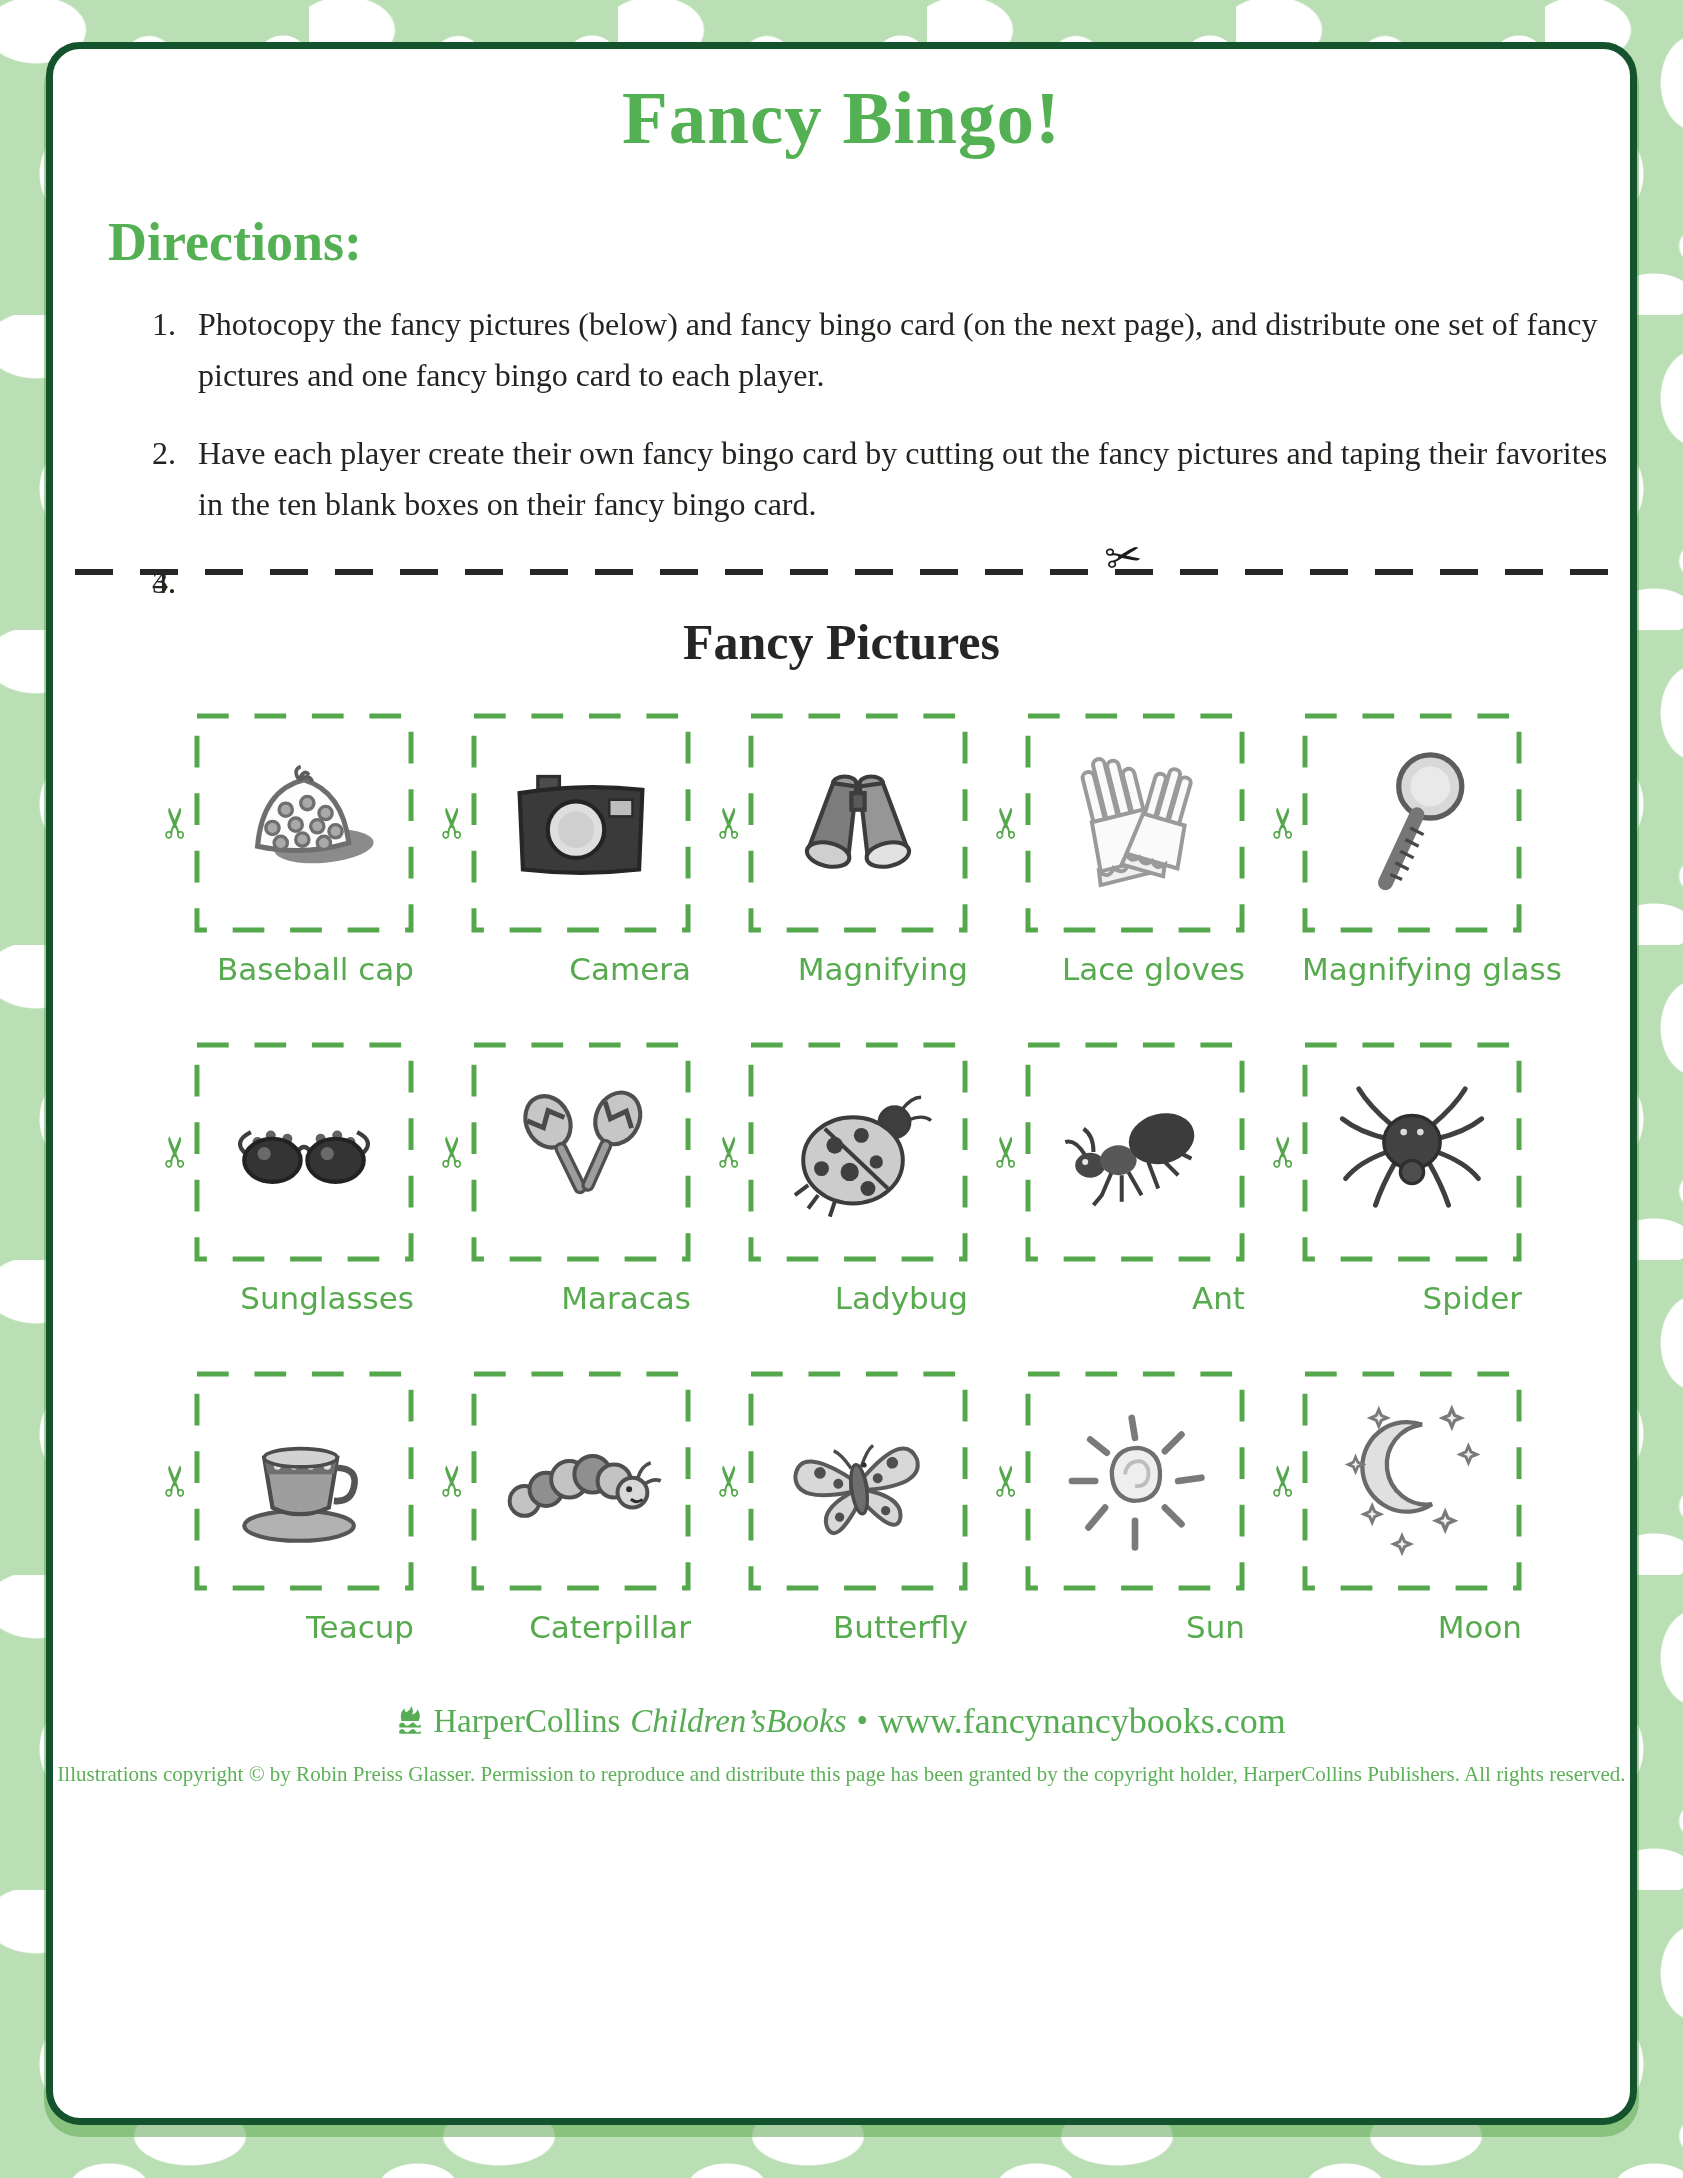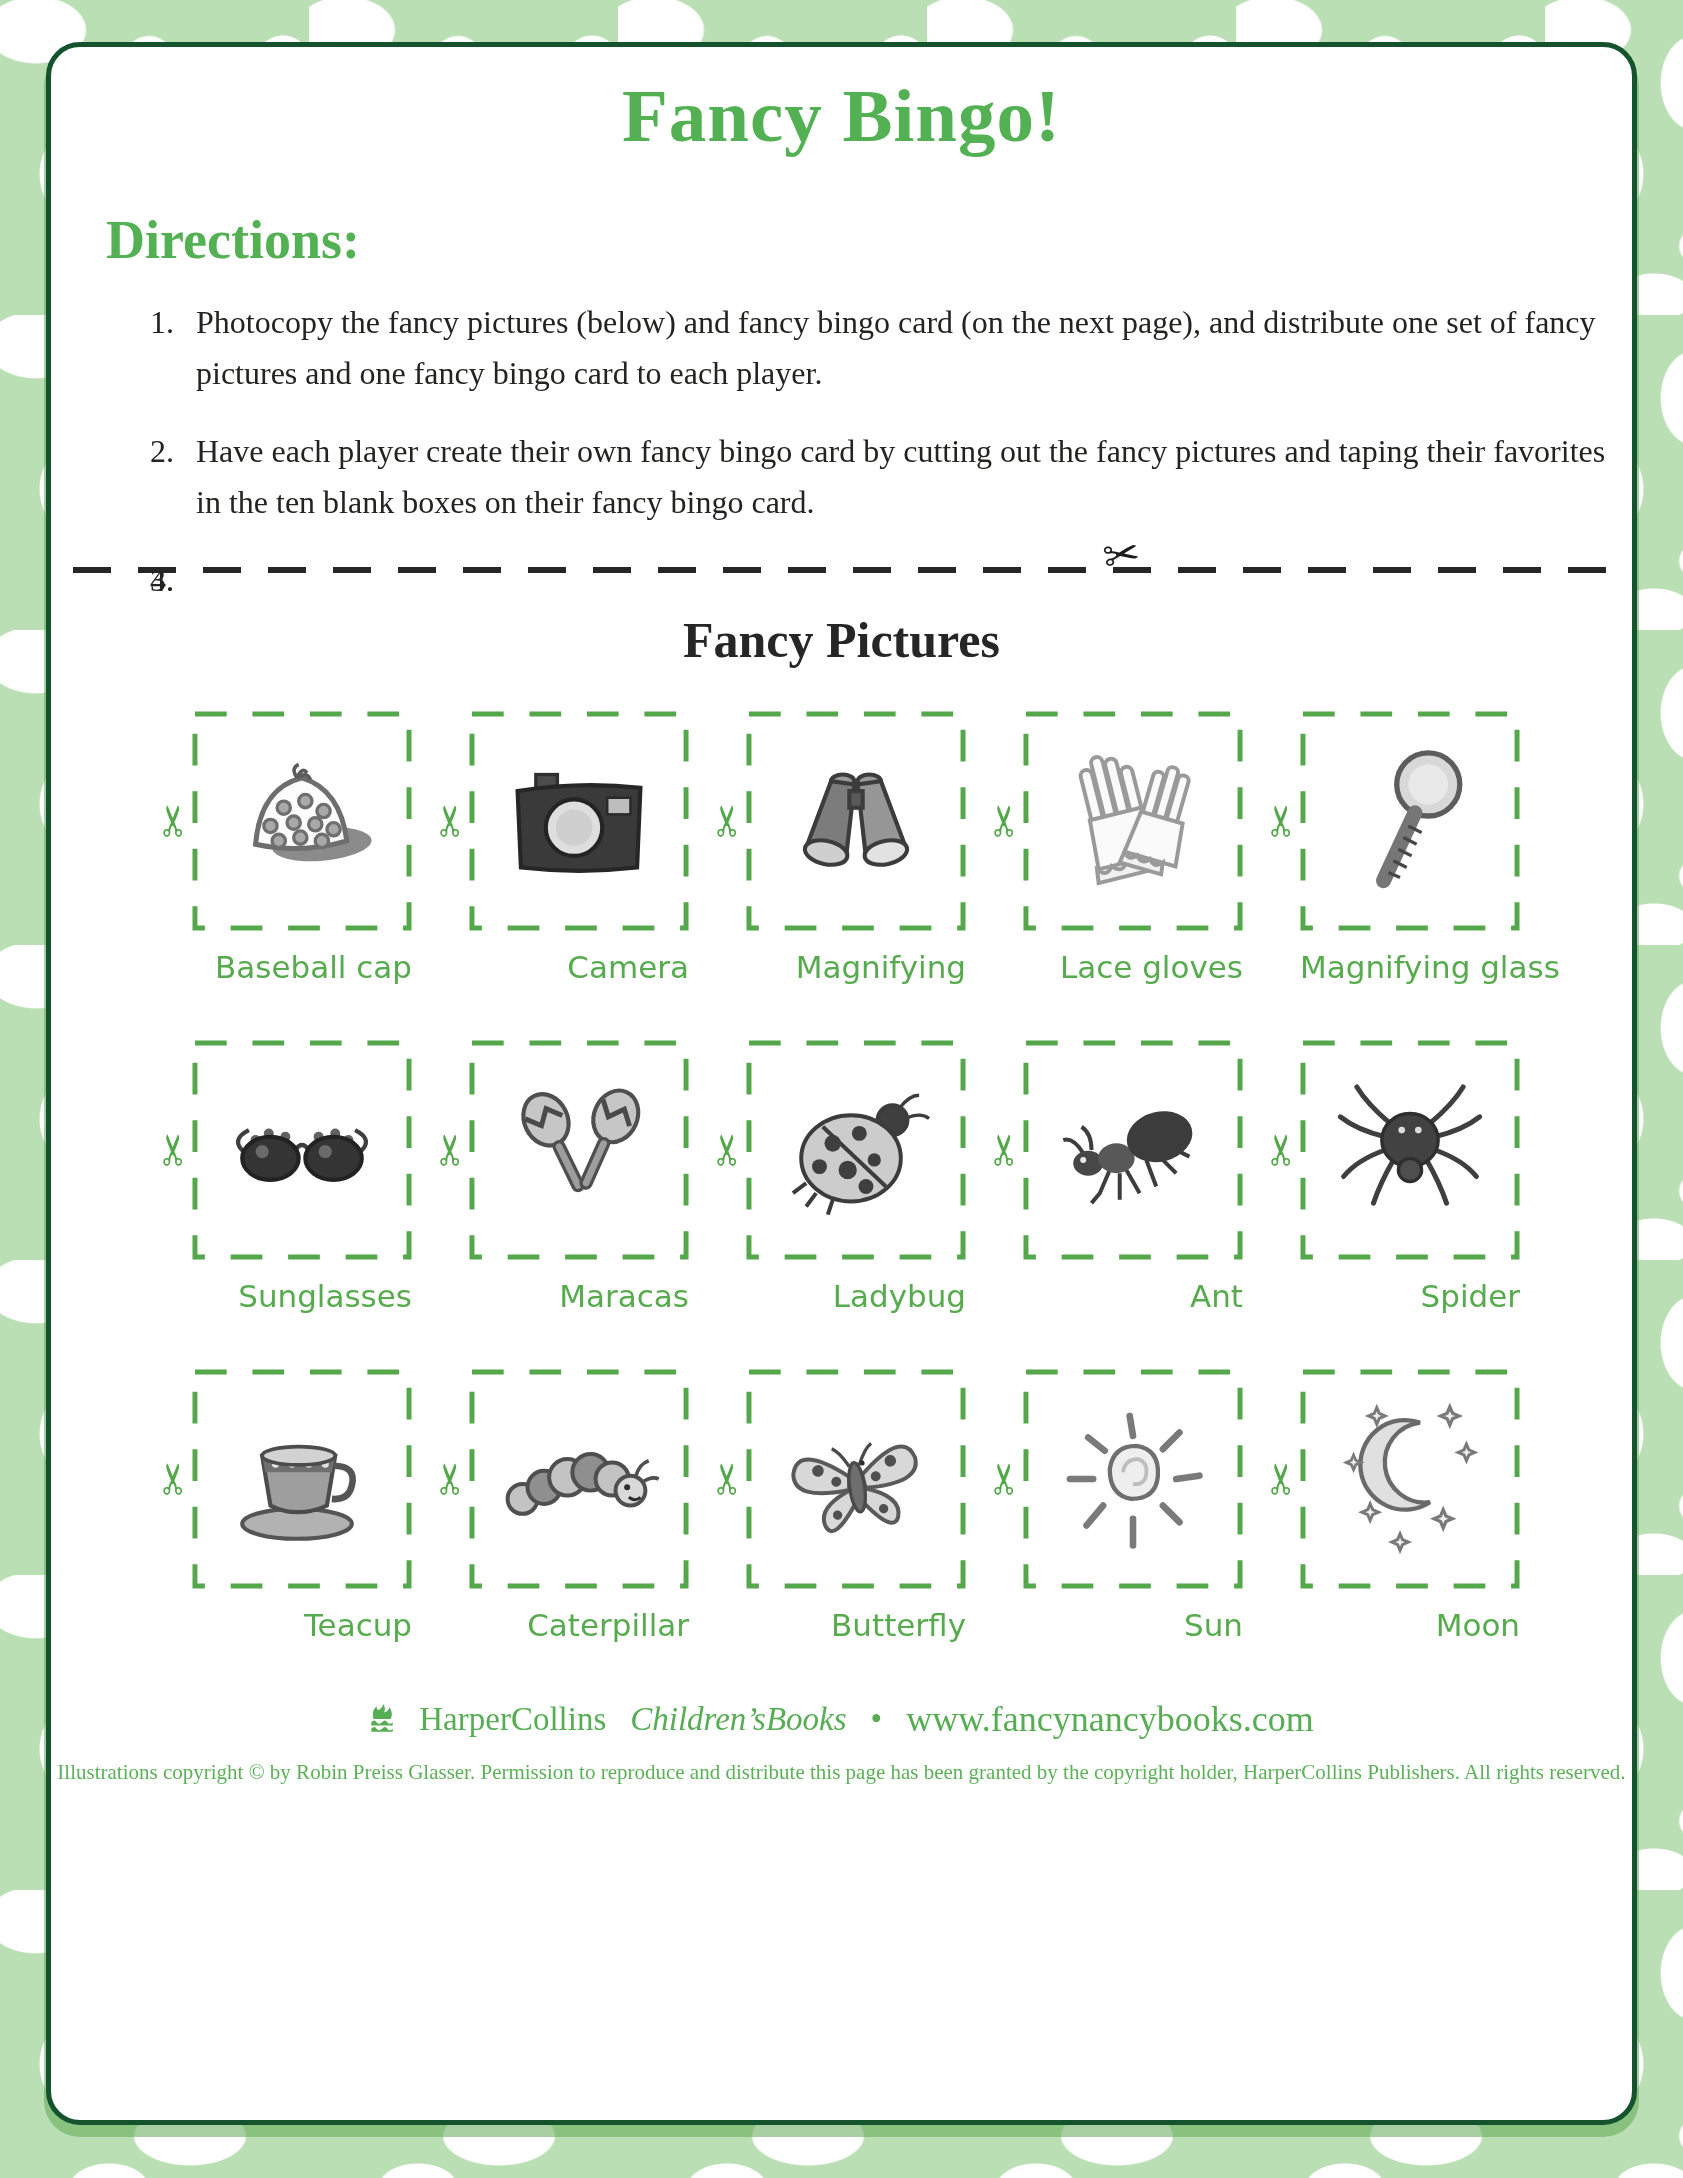--- a/index.html
+++ b/index.html
@@ -14,21 +14,21 @@
       radial-gradient(ellipse 30px 42px at 69px 174px, #ffffff 96%, rgba(255,255,255,0) 100%),
       radial-gradient(ellipse 57px 30px at 190px 246px,#ffffff 96%, rgba(255,255,255,0) 100%),
       radial-gradient(ellipse 26px 24px at 283px 59px, #ffffff 96%, rgba(255,255,255,0) 100%),
       radial-gradient(ellipse 40px 24px at 109px 297px,#ffffff 96%, rgba(255,255,255,0) 100%);
     background-size:309px 315px;
     overflow:hidden;
   }
   .card{
     position:absolute; left:46px; right:46px; top:42px; bottom:53px;
     background:#ffffff;
-    border:5px solid #14532d;
+    border:7px solid #14532d;
     border-radius:34px;
     box-shadow:0 10px 0 2px rgba(97,168,84,0.55);
     overflow:hidden;
   }
   .title{
     margin-top:26px;
     text-align:center;
     font-size:75px;
     color:#53b153;
     letter-spacing:1px;
@@ -81,21 +81,21 @@
     font-family:"DejaVu Sans", sans-serif;
     font-size:42px;color:#55a74b;line-height:1;
   }
   .cell .label{
     margin-top:18px;text-align:right;white-space:nowrap;
     font-family:"DejaVu Sans", sans-serif;
     font-size:31px;color:#57ab4e;
   }
   .footer{
     margin-top:10px;
-    display:flex;align-items:center;justify-content:center;gap:24px;
+    display:flex;align-items:center;justify-content:center;gap:10px;
     color:#57ad53;font-size:33px;
   }
   .footer .imprint{font-style:italic;}
   .footer .website{font-family:Liberation Serif, serif;font-size:36px;}
   .copyright{
     margin-top:20px;text-align:center;
     font-size:21px;color:#5cb158;
   }
   .illus{display:block;}
 </style>

